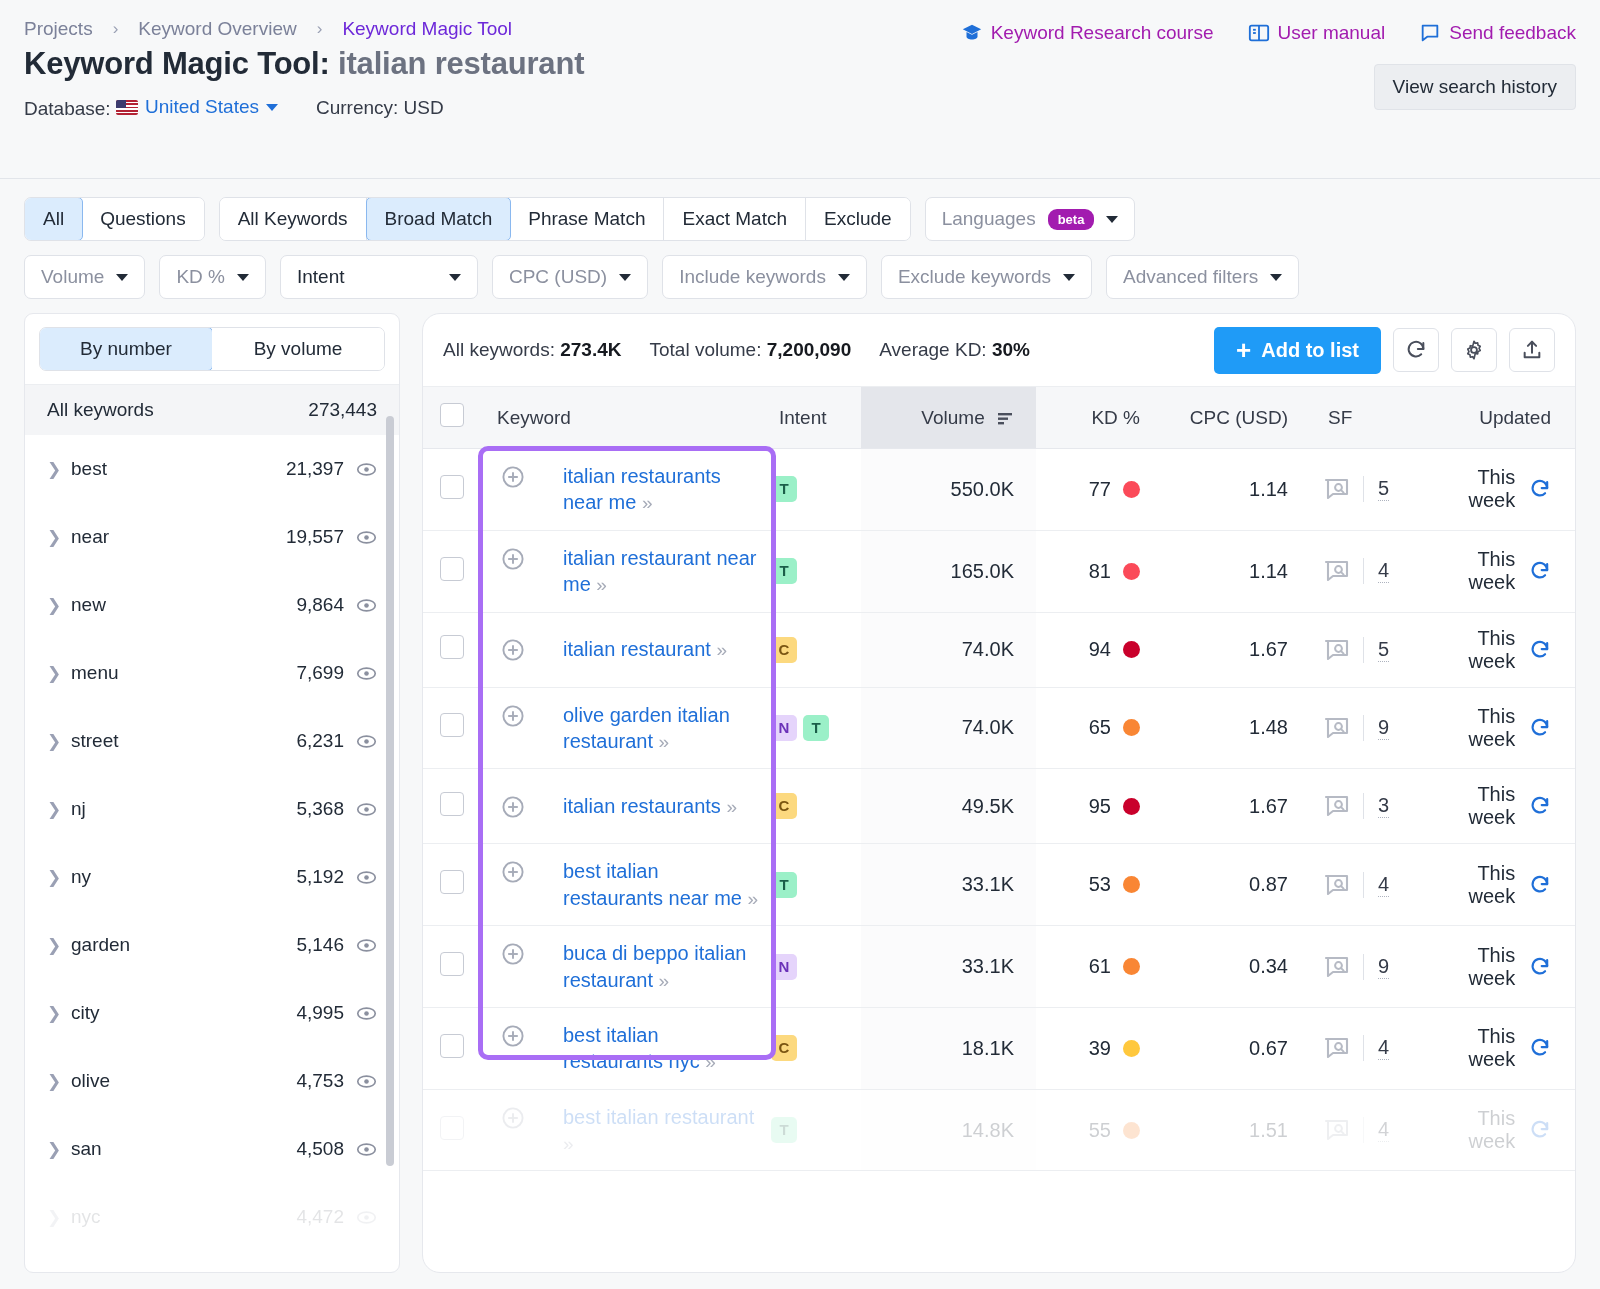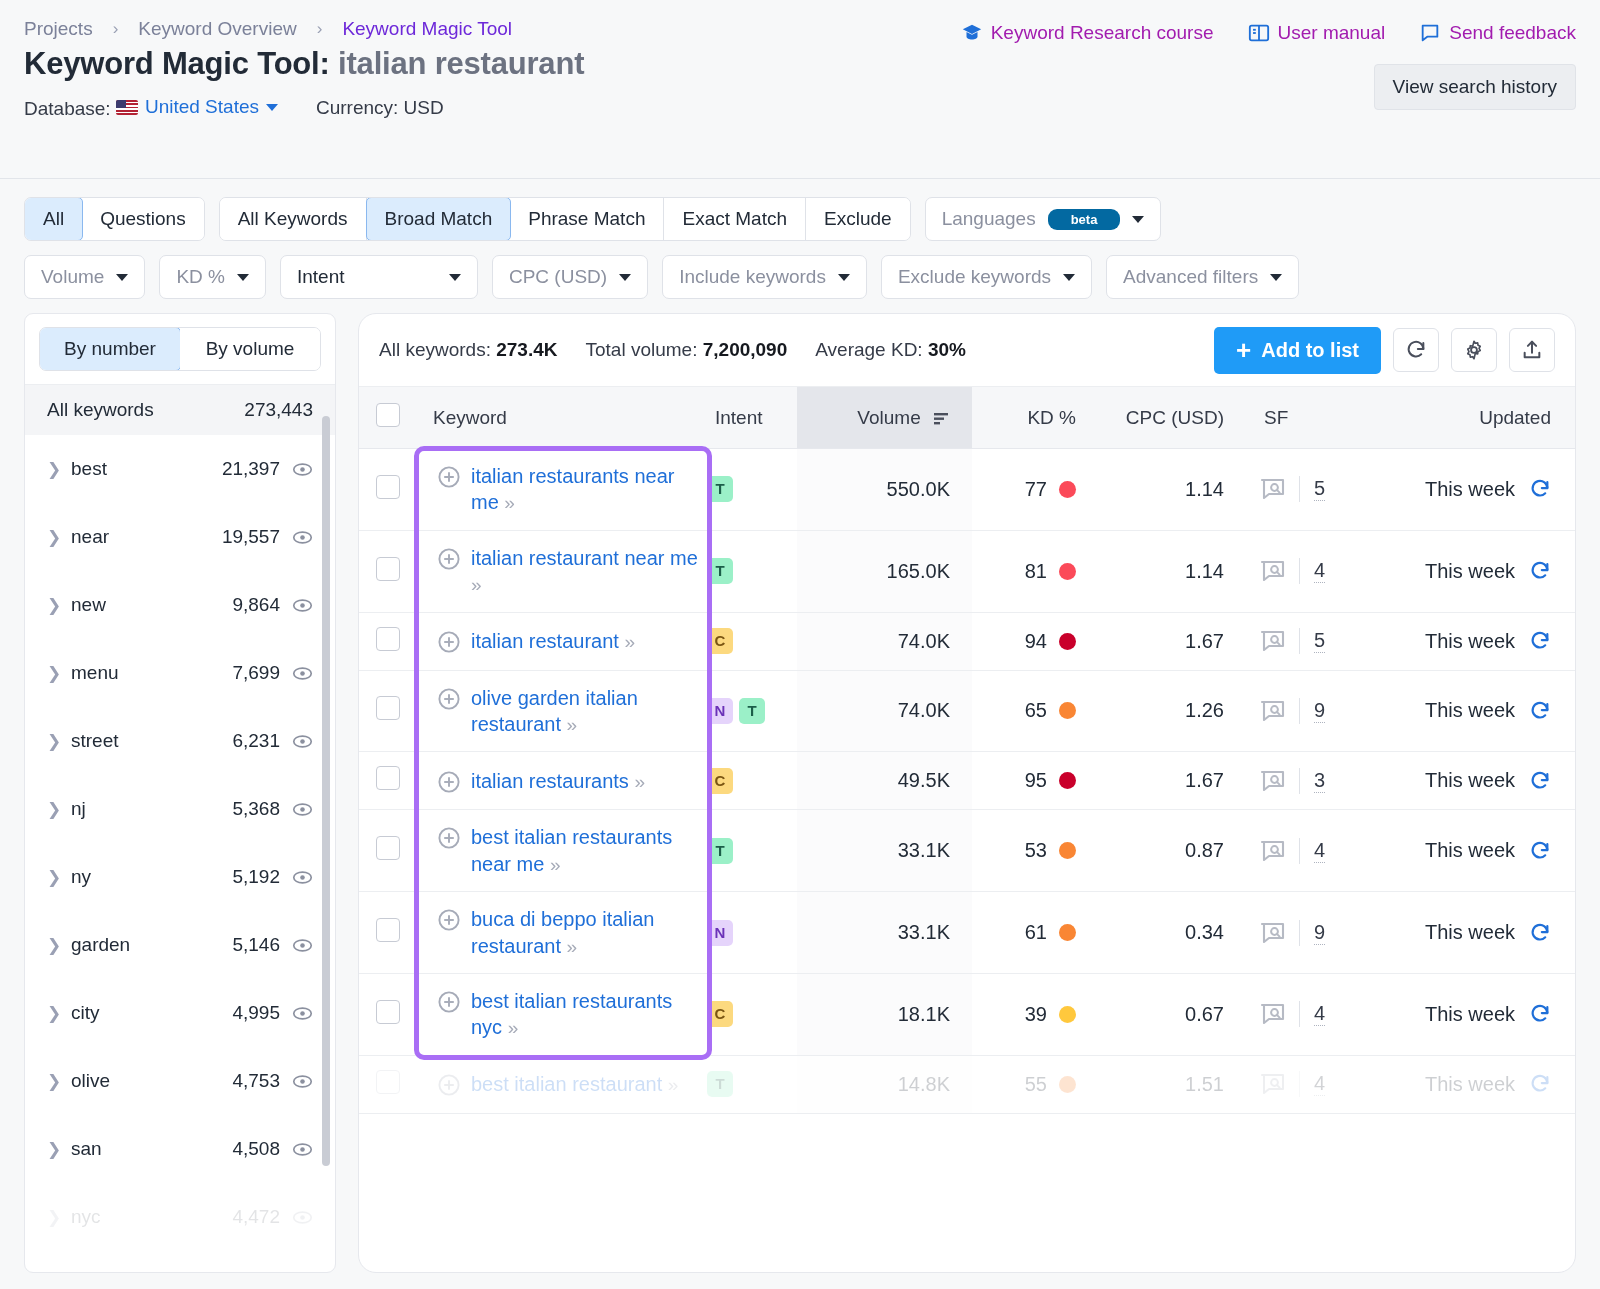--- a/index.html
+++ b/index.html
@@ -44,27 +44,27 @@
   .frow + .frow { margin-top: 14px; }
   .seg { display:flex; background:#fff; border:1px solid #dfe2e8; border-radius: 7px; overflow:hidden; }
   .seg .opt { padding: 10px 18px; font-size: 19px; color:#222b37; cursor:pointer; background:#fff; border-right:1px solid #dfe2e8;}
   .seg .opt:last-child { border-right:none; }
   .seg .opt.active { background:#dbecfd; border:1px solid #8ab8ef; margin:-1px; border-radius:5px; position:relative; z-index:1;}
   .pill { display:flex; align-items:center; gap:12px; background:#fff; border:1px solid #dfe2e8; border-radius:7px;
           padding:10px 16px; font-size:19px; color:#8b909f; cursor:pointer; }
   .pill.dark { color:#222b37; }
   .chev { display:inline-block; width:0;height:0; border-left:6px solid transparent;border-right:6px solid transparent;
           border-top:7px solid #222b37; }
-  .badge-beta { background:#0369a1; color:#fff; font-size:13px; font-weight:bold; border-radius:9px; padding:3px 23px; }
+  .badge-beta { background:#a21caf; color:#fff; font-size:13px; font-weight:bold; border-radius:9px; padding:3px 10px; }
 
   
   .body { display:flex; gap: 22px; padding: 0 24px; height: 960px; }
 
   
-  .sidebar { width: 312px; background:#fff; border:1px solid #e6e8ed; border-radius: 9px; overflow:hidden; position:relative; }
+  .sidebar { width: 376px; background:#fff; border:1px solid #e6e8ed; border-radius: 9px; overflow:hidden; position:relative; }
   .sb-toggle { padding: 13px 14px 13px 14px; display:flex; }
   .sb-toggle .seg2 { display:flex; border:1px solid #dfe2e8; border-radius:7px; overflow:hidden; width:100%; }
   .sb-toggle .opt2 { flex:1; text-align:center; padding:10px 4px; font-size:19px; cursor:pointer; background:#fff; color:#222b37;}
   .sb-toggle .opt2.active { background:#dbecfd; border:1px solid #8ab8ef; border-radius:5px; margin:-1px; }
   .sb-head { display:flex; justify-content:space-between; align-items:center; padding: 14px 22px 14px 22px;
              background:#f4f5f7; border-top:1px solid #eceef1; font-size:19px; }
   .sb-list { }
   .sb-item { display:flex; align-items:center; padding: 0 22px; height: 68px; font-size:19px; cursor:pointer; }
   .sb-arrow { color:#9aa0b4; font-size:17px; width: 24px; flex:none; }
   .sb-label { flex:1; }
@@ -98,21 +98,21 @@
   .c-sf    { width: 120px; text-align:left; padding-left: 18px; }
   .c-upd   { text-align:right; padding-right: 24px; }
 
   thead th.c-kw { padding-left: 16px; }
   thead th.c-int { padding-left: 8px; }
   thead th.c-sf { padding-left: 22px; }
 
   .cb { width:24px;height:24px;border:1px solid #c7cbd4;border-radius:4px;background:#fff;display:inline-block;cursor:pointer;}
   .kwcell { display:flex; align-items:flex-start; gap: 10px; padding-left: 20px; padding-right: 8px; }
   .plus { width:24px;height:24px;flex:none; color:#9aa0b4; margin-top:2px; }
-  .kwtext { color:#1f6fd8; line-height: 1.32; cursor:pointer; }
+  .kwtext { color:#1f6fd8; line-height: 1.32; cursor:pointer;margin-left:28px; }
   .dblchev { color:#a6abb8; font-size:19px; letter-spacing:-2px; }
   .ibadge { display:inline-block; width:26px;height:26px; border-radius:5px; font-size:15px; font-weight:bold;
             text-align:center; line-height:26px; margin-right:6px; vertical-align:middle; }
   .ib-T { background:#9bf0c8; color:#1b5e49; }
   .ib-C { background:#fcd97f; color:#7a5512; }
   .ib-N { background:#e5d4fb; color:#6b32b8; }
   .kddot { display:inline-block; width:17px;height:17px; border-radius:50%; margin-left:12px; vertical-align:-2px; }
   .sfcell { display:flex; align-items:center; gap: 14px; color:#9aa0b4; }
   .sfnum { color:#353b48; border-bottom:1px dotted #aeb3bf; cursor:pointer; }
   .sfsep { width:1px;height:26px;background:#dfe2e8; }
@@ -538,21 +538,21 @@
                   <circle cx="12" cy="12" r="9.6" fill="none" stroke="#a6abb8" stroke-width="1.9"></circle>
                   <line x1="12" y1="7.2" x2="12" y2="16.8" stroke="#a6abb8" stroke-width="1.9"></line>
                   <line x1="7.2" y1="12" x2="16.8" y2="12" stroke="#a6abb8" stroke-width="1.9"></line>
                 </svg>
                 <span class="kwtext">olive garden italian restaurant <span class="dblchev">»</span></span>
               </div>
             </td>
             <td class="c-int"><span class="ibadge ib-N">N</span><span class="ibadge ib-T">T</span></td>
             <td class="c-vol volcell">74.0K</td>
             <td class="c-kd"><span>65</span><span class="kddot" style="background: rgb(249, 134, 52);"></span></td>
-            <td class="c-cpc">1.26</td>
+            <td class="c-cpc">1.48</td>
             <td class="c-sf">
               <div class="sfcell">
                 <svg width="25" height="22" viewBox="0 0 25 22">
                   <path d="M2 2h21v14H9l-5 4V2z" fill="none" stroke="#b6bac4" stroke-width="2.1" stroke-linejoin="round"></path>
                   <circle cx="14.5" cy="9.5" r="3.4" fill="none" stroke="#b6bac4" stroke-width="2"></circle>
                   <line x1="17.1" y1="12.1" x2="19.6" y2="14.6" stroke="#b6bac4" stroke-width="2" stroke-linecap="round"></line>
                 </svg>
                 <span class="sfsep"></span>
                 <span class="sfnum">9</span>
               </div>

